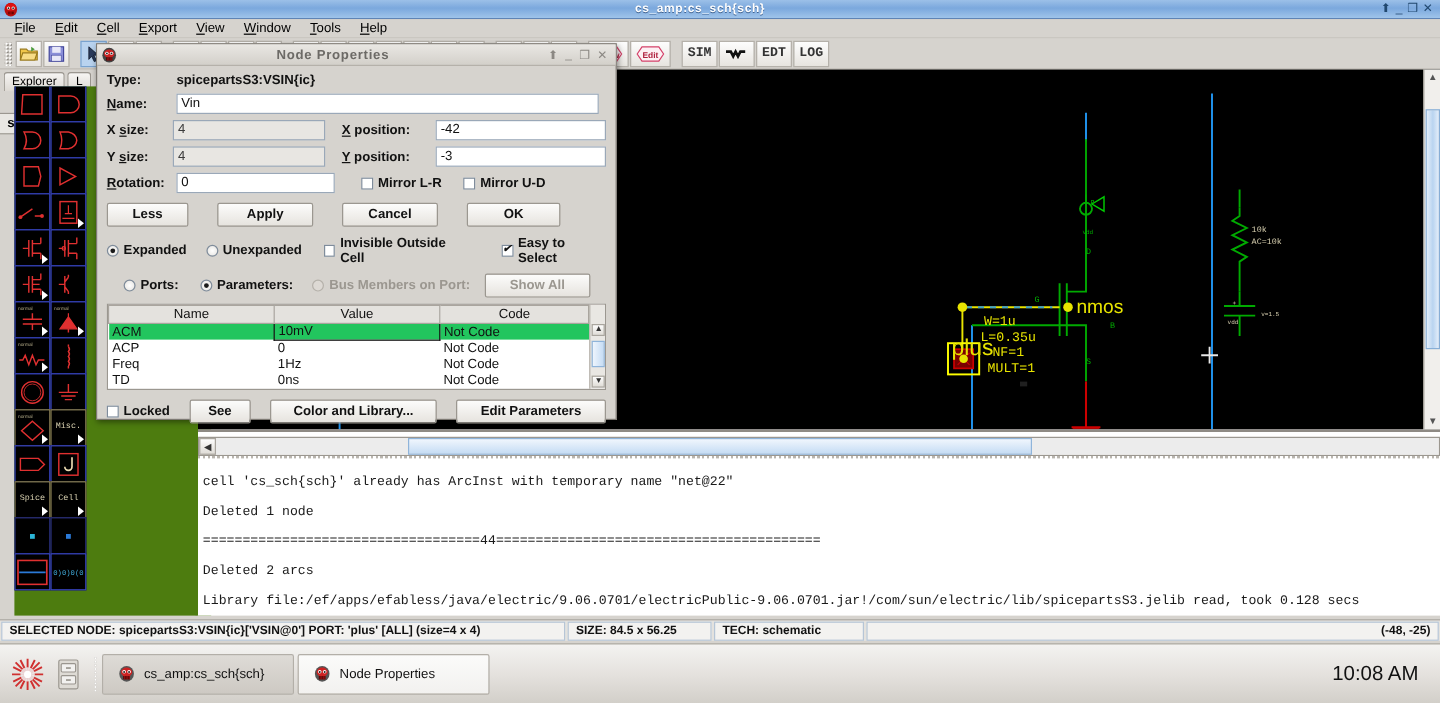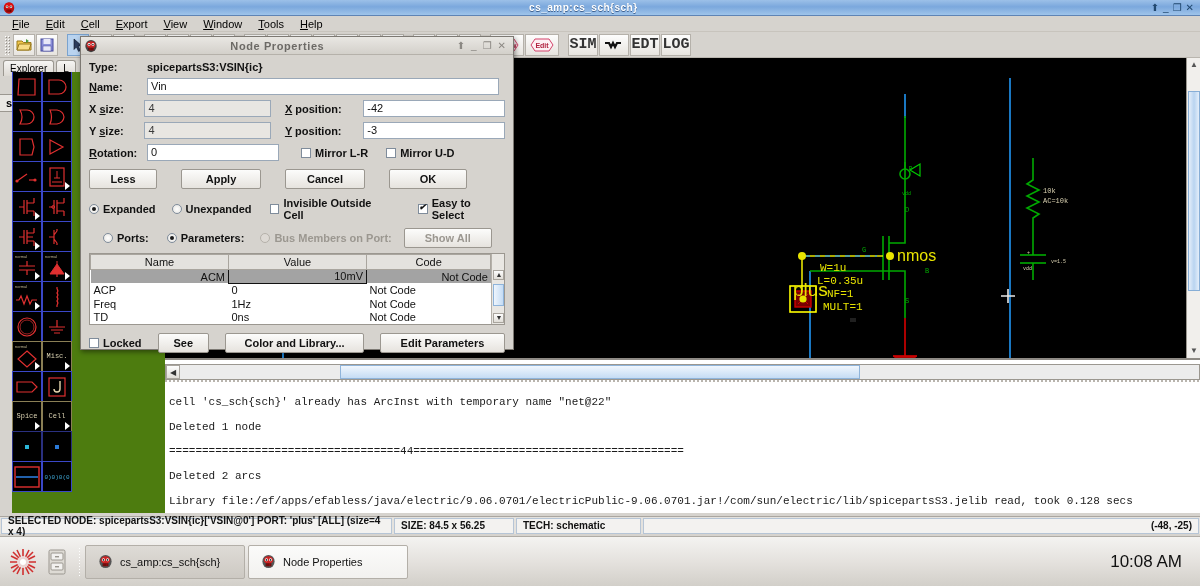--- a/index.html
+++ b/index.html
@@ -49,21 +49,21 @@
     background-image: radial-gradient(#fff 30%, transparent 31%), radial-gradient(#908c86 30%, transparent 31%);
     background-size: 3px 3px; background-position: 0 0, 1px 1px; margin-right: 3px; }
   .tbtn {
     width: 22px; height: 22px; margin-right: 1px;
     border: 1px solid #b5b1aa; background: linear-gradient(#fdfdfd,#e7e4df);
     display: flex; align-items: center; justify-content: center; cursor: pointer;
     font-size: 9px; color: #333;
   }
   .tbtn.sel { background: #b9d3ef; border-color: #7aa3cf; }
   .tsep { width: 8px; }
-  .tbtn.wide { width: 30px; font-weight: bold; font-family: "Liberation Mono", monospace; font-size: 15px;}
+  .tbtn.wide { width: 30px; font-weight: bold; font-family: "Liberation Mono", monospace; font-size: 11px;}
 
   
   .leftpanel {
     position: absolute; left: 0; top: 58px; width: 164px; height: 455px;
     background: #d6d3ce; border-right: 1px solid #9b9790;
   }
   .tabrow { display: flex; height: 18px; align-items: flex-end; padding-left: 3px; }
   .ptab {
     font-size: 10px; padding: 2px 6px 2px 6px; border: 1px solid #9b9790;
     border-bottom: none; background: linear-gradient(#f6f5f3,#ddd9d3);
@@ -215,21 +215,21 @@
     background: #e4e2de; border: 1px solid #a9a59e; font-weight: normal; font-size: 11px;
     height: 15px; color: #111;
   }
   table.params td { border-bottom: none; height: 13px; padding: 0 3px; color: #111; }
   .ptbl-wrap { border: 1px solid #9b9790; background: #fff; display: flex; }
   .ptbl-scroll { width: 13px; background: #e9e7e3; border-left: 1px solid #b5b1aa; position: relative; }
   .ptbl-scroll .ar { position:absolute; left:1px; width: 11px; height: 10px; font-size: 7px; text-align:center; color:#333;
      background: linear-gradient(#fdfdfd,#e0ddd7); border: 1px solid #a9a59e;}
   .ptbl-scroll .th { position:absolute; left:1px; top: 22px; width: 11px; height: 22px;
      background: linear-gradient(to right,#eef5fd,#c5dcf4); border: 1px solid #8fb4da;}
-  tr.selrow td { background: #a3a3a3; text-align: right; }
+  tr.selrow td { background: #22c55e; }
   td.editing { background:#fff; border:1px solid #111 !important; }
 </style>
 </head>
 <body>
 
 <div id="root">
 
   <div class="titlebar">
     <svg class="tb-ico" viewBox="0 0 16 16">
       <ellipse cx="8" cy="8" rx="6" ry="6.5" fill="#b81010"></ellipse>
@@ -678,21 +678,21 @@
 <span style="display: block;">Library file:/ef/apps/efabless/java/electric/9.06.0701/electricPublic-9.06.0701.jar!/com/sun/electric/lib/spicepartsS3.jelib read, took 0.128 secs</span>
 
 
 
 
 
     </div>
   </div>
 
   <div class="statusbar">
-    <div class="sfield" style="width:391px">SELECTED NODE: spicepartsS3:VSIN{ic}['VSIN@0'] PORT: 'plus' [ALL] (size=4 x 4)</div>
+    <div class="sfield" style="width:470px">SELECTED NODE: spicepartsS3:VSIN{ic}['VSIN@0'] PORT: 'plus' [ALL] (size=4 x 4)</div>
     <div class="sfield" style="width:120px">SIZE: 84.5 x 56.25</div>
     <div class="sfield" style="width:125px">TECH: schematic</div>
     <div class="sfield grow">(-48, -25)</div>
   </div>
 
   <div class="taskbar">
     <div class="starter">
       <svg width="30" height="30" viewBox="0 0 30 30">
         <g stroke="#d03030" stroke-width="1.6">
           <path d="M15 2v26M2 15h26M5 5l20 20M25 5L5 25"></path>

